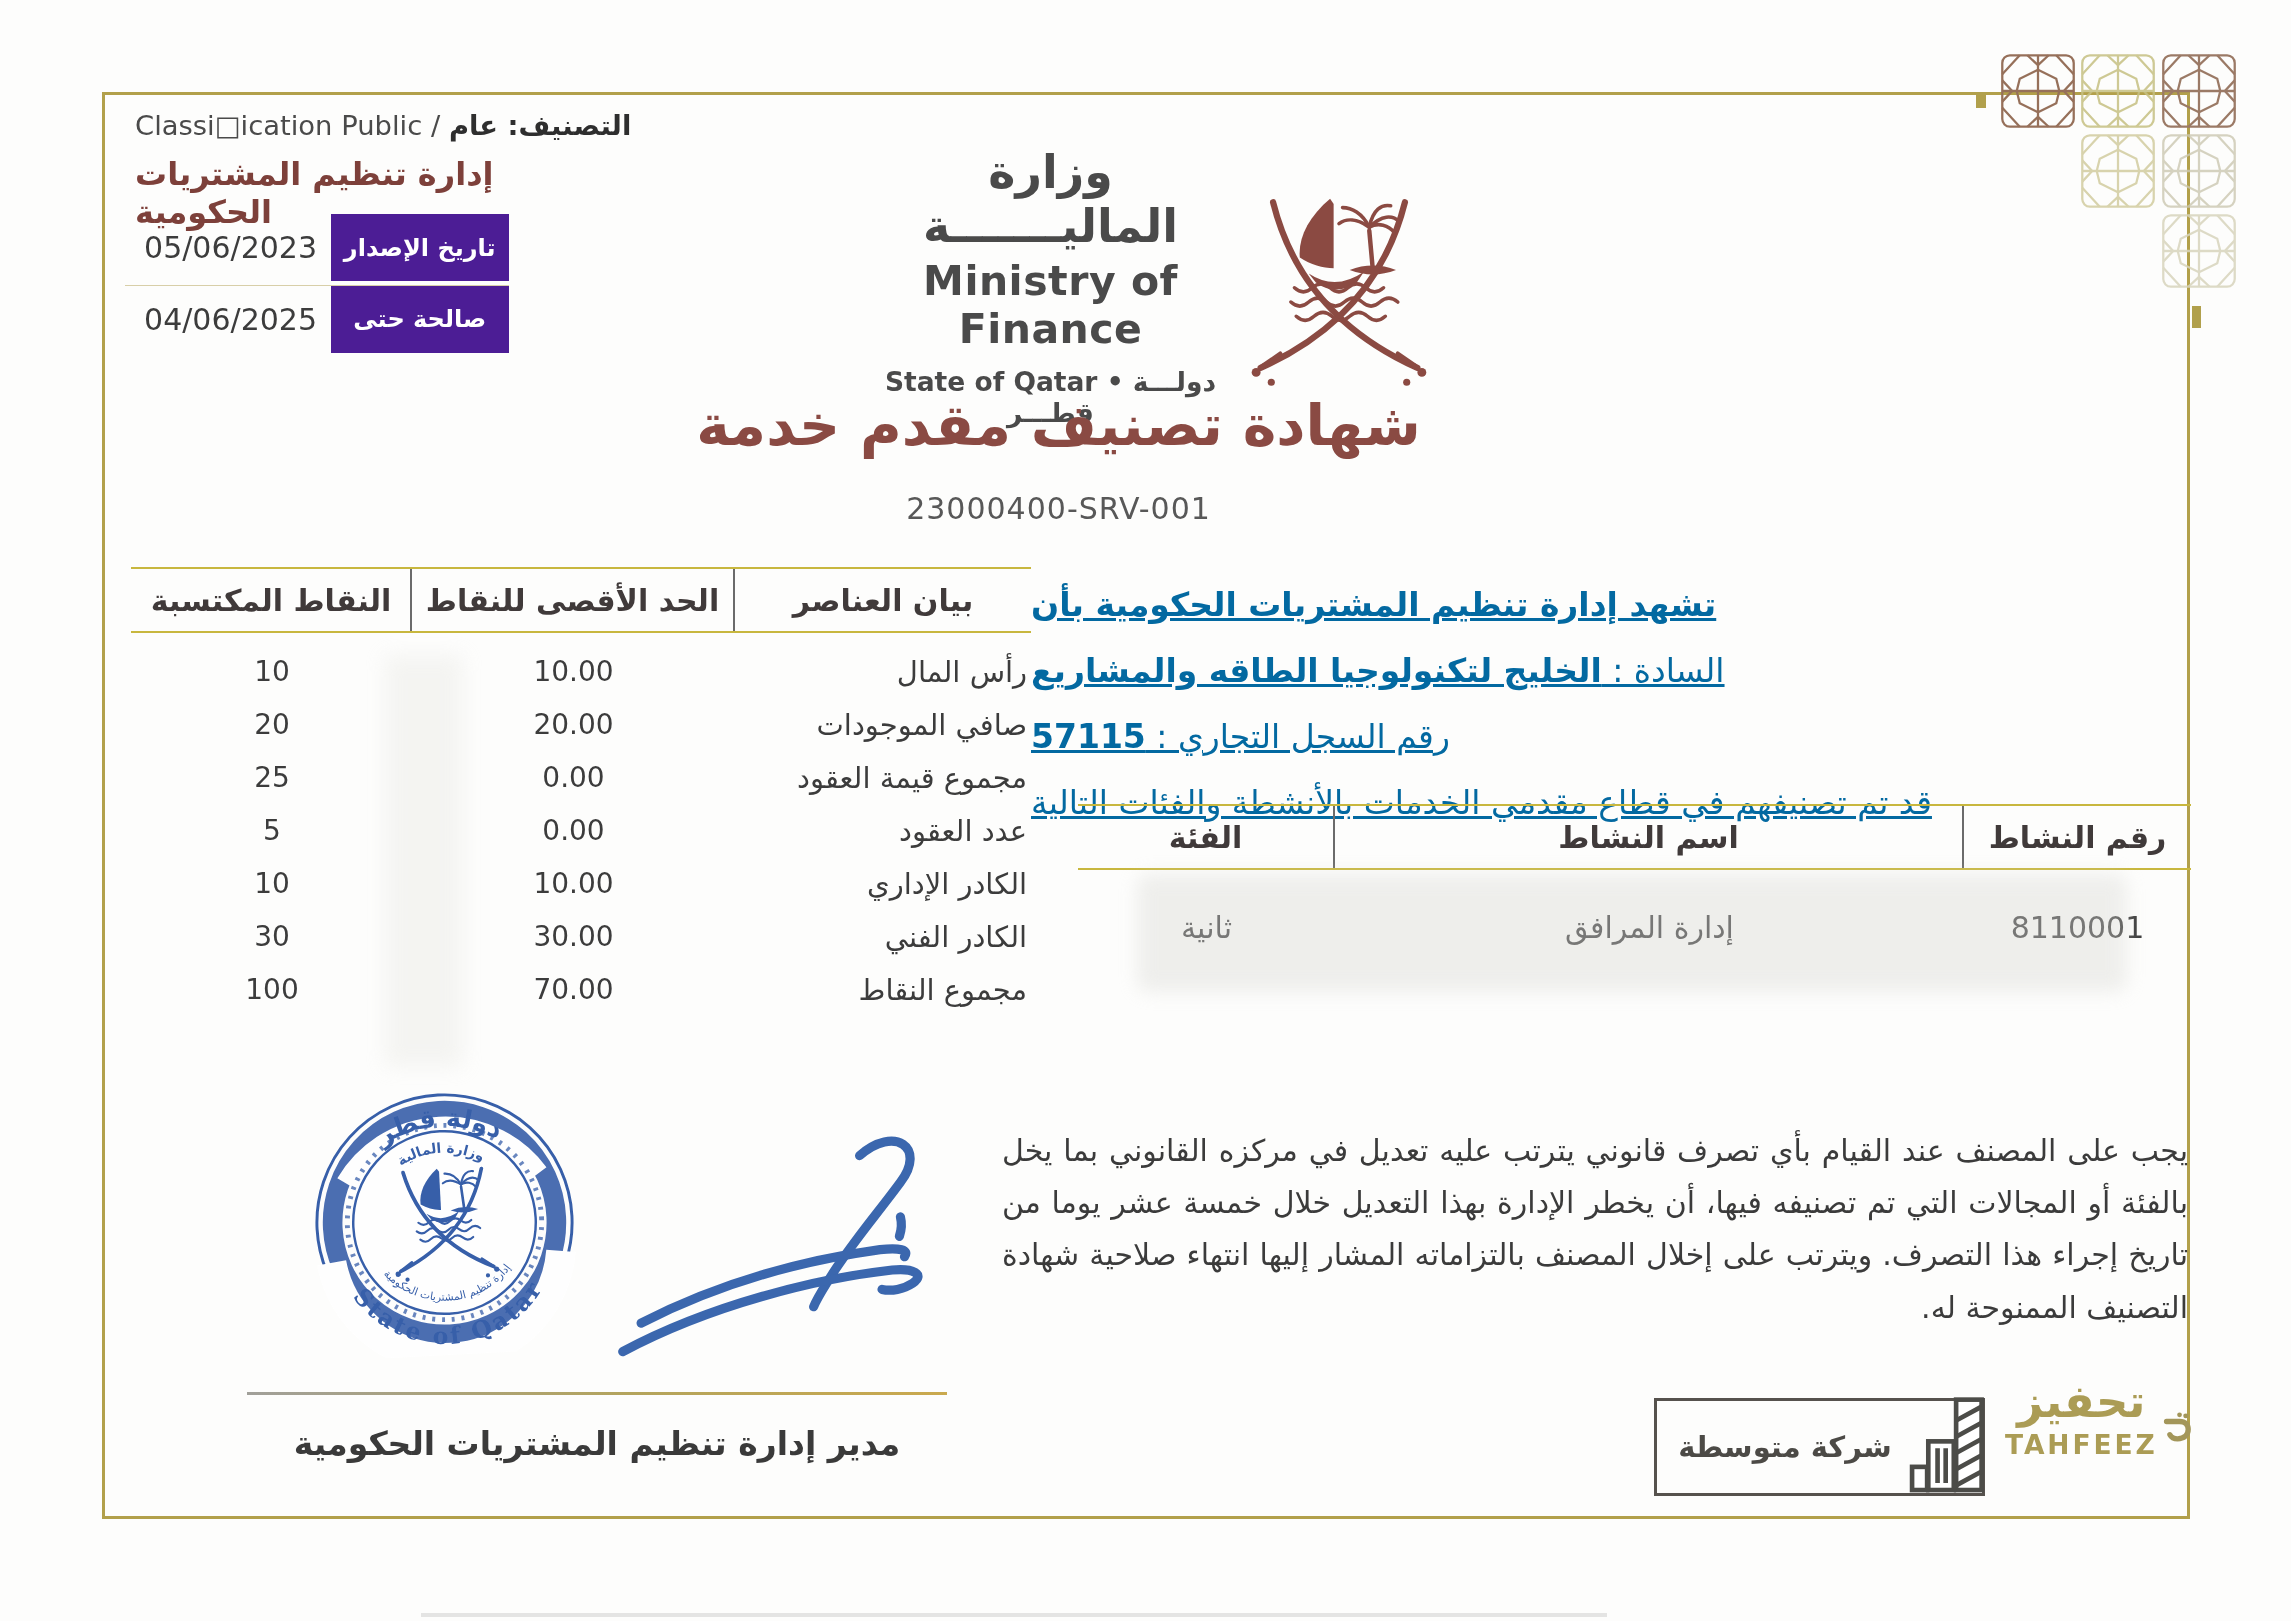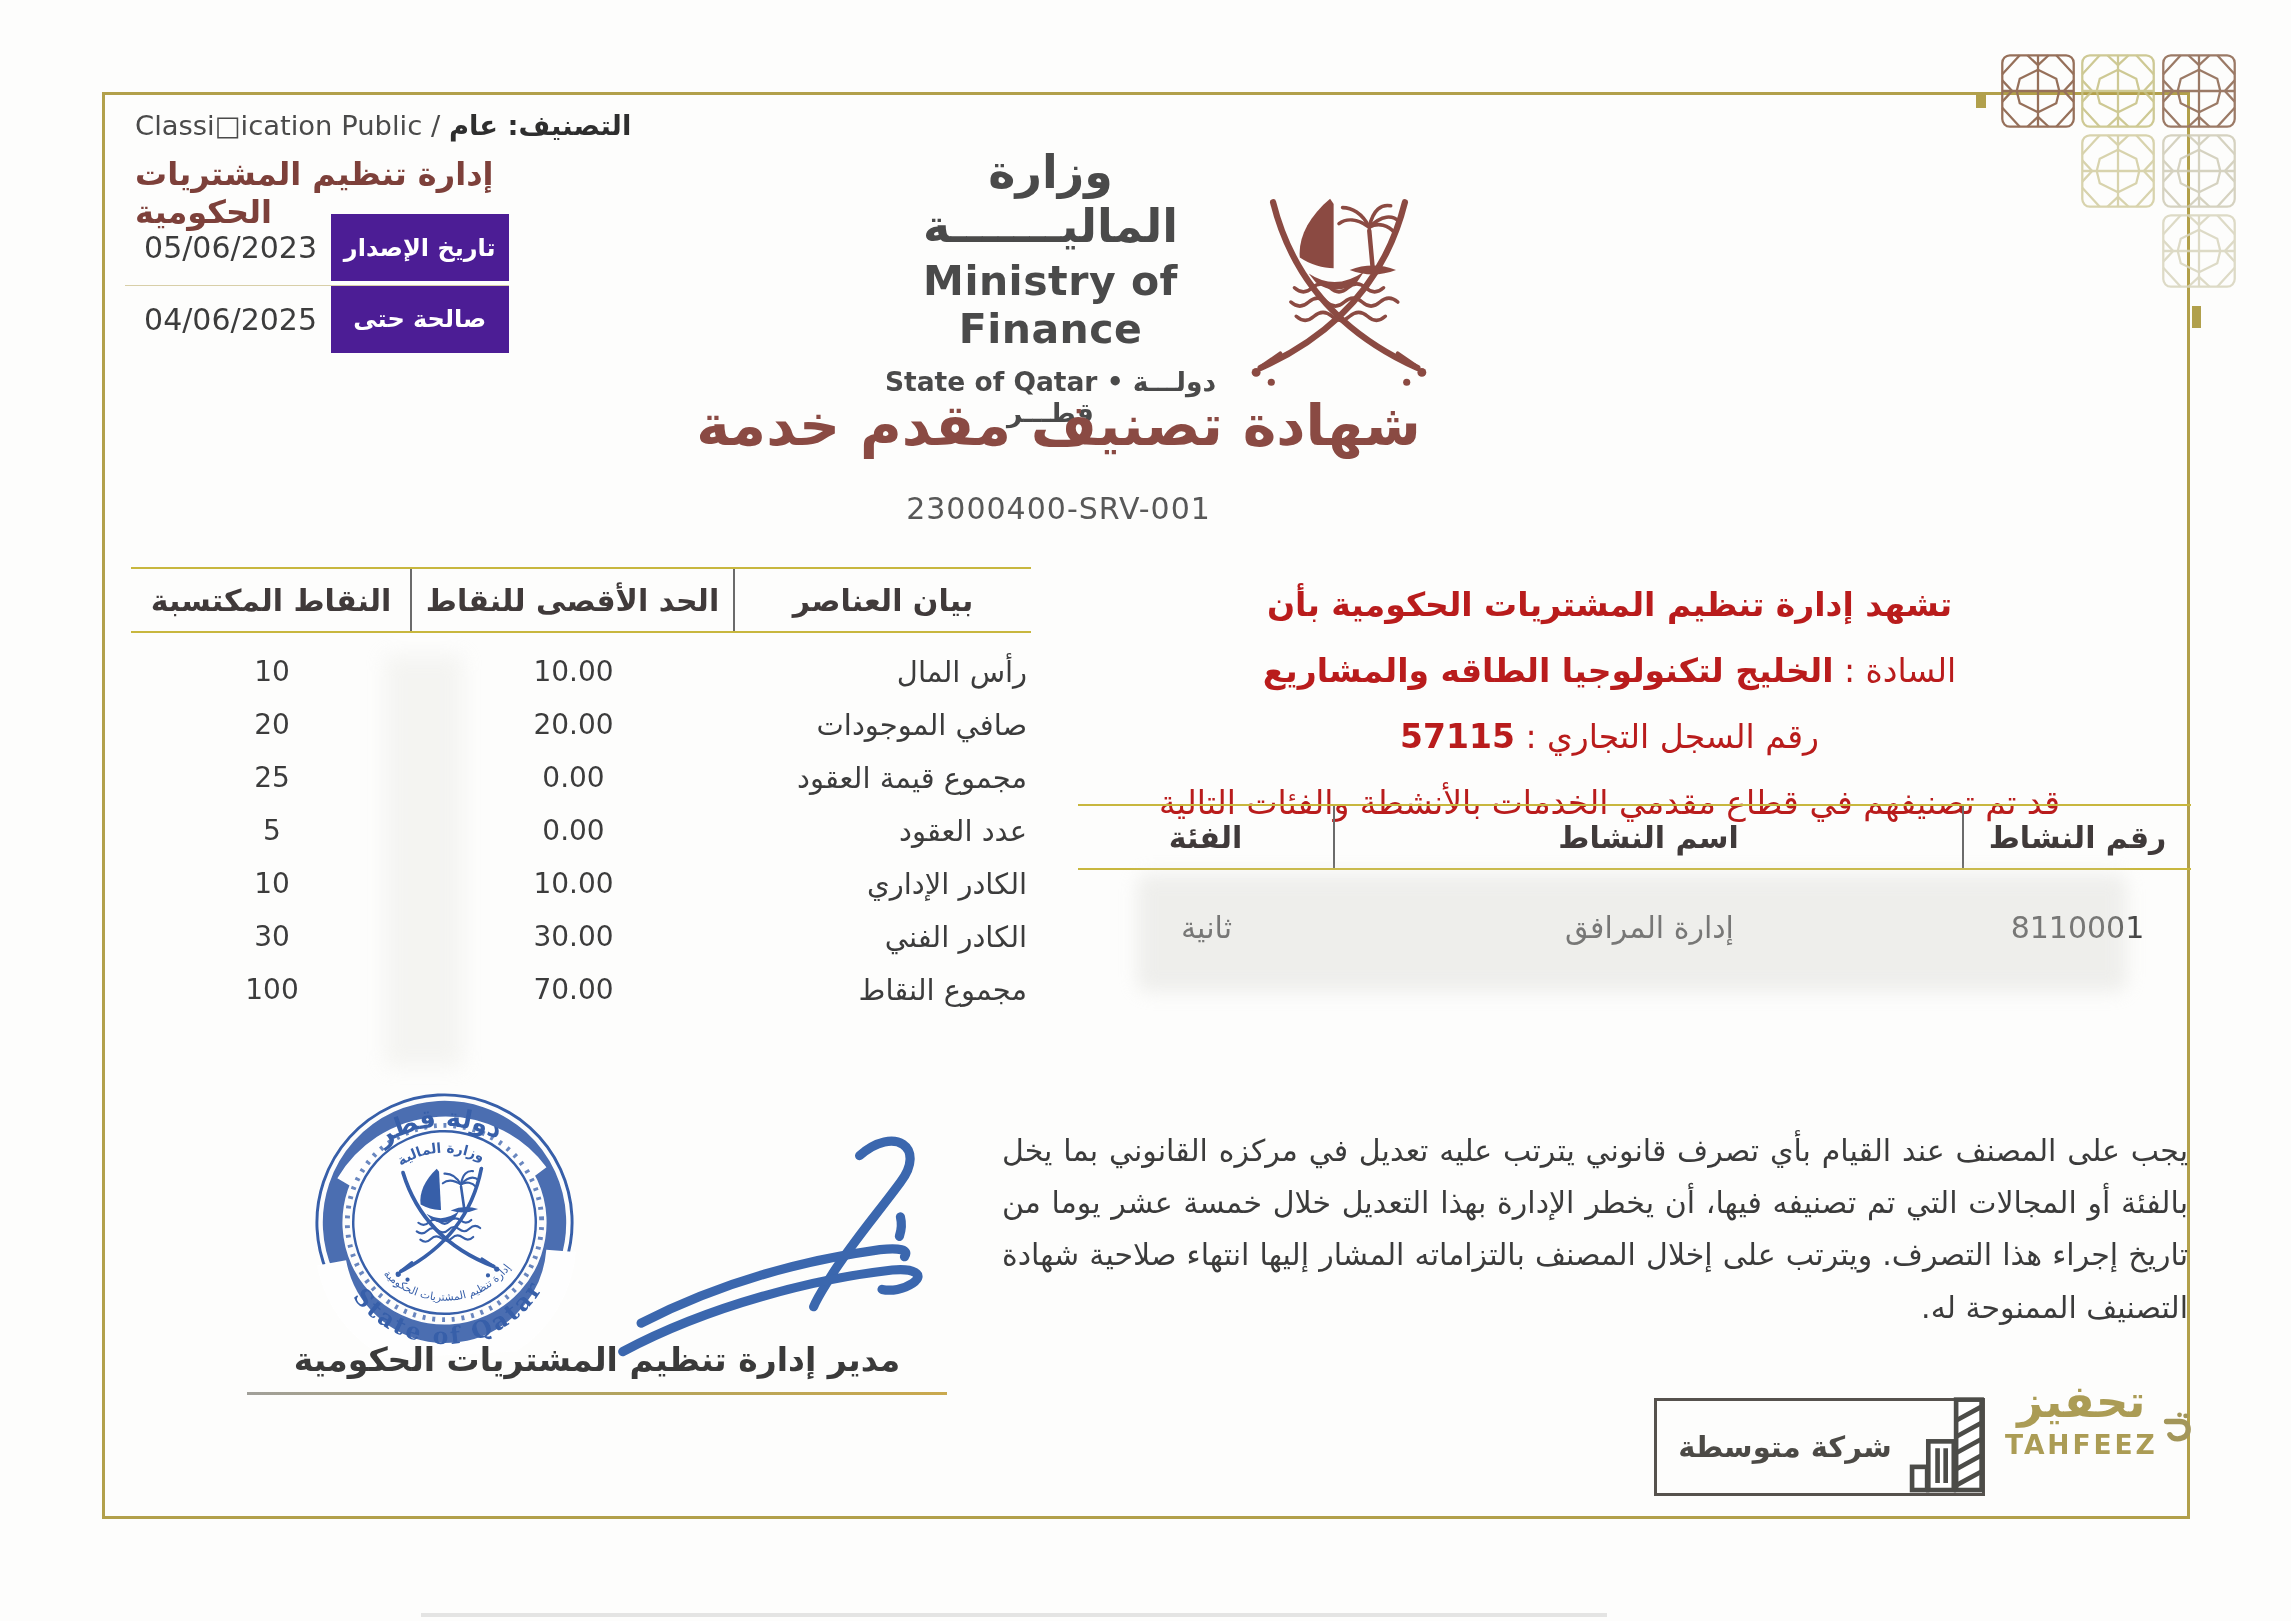--- a/index.html
+++ b/index.html
@@ -25,21 +25,21 @@
   .m-text{width:353px;text-align:center;color:#4a4a4a;}
   .m-ar{font-size:46px;font-weight:bold;direction:rtl;}
   .m-en{font-size:41px;font-weight:bold;margin-top:3.9px;letter-spacing:0.5px;}
   .m-sub{font-size:26.5px;font-weight:bold;margin-top:13px;direction:ltr;}
   .m-emblem{width:196px;height:214px;color:#8b4a42;margin-left:13.7px;}
   
   .title-wrap{position:absolute;left:588px;top:392px;width:941px;text-align:center;}
   .cert-title{font-size:57px;font-weight:bold;color:#8a4a43;direction:rtl;}
   .cert-no{margin-top:33px;font-size:30px;color:#585858;letter-spacing:1px;}
   
-  .attest{position:absolute;right:104px;top:572px;width:1157px;direction:rtl;text-align:center;color:#b91c1c;}
+  .attest{position:absolute;right:104px;top:572px;width:1157px;direction:rtl;text-align:left;color:#0369a1;text-decoration:underline;}
   .attest .ln{font-size:33px;line-height:66px;white-space:nowrap;}
   .attest .b{font-weight:bold;}
   
   .gtable-head{display:grid;align-items:center;border-top:2.9px solid #c8b73e;border-bottom:2.9px solid #c8b73e;}
   .gtable-head .hc{font-size:30px;font-weight:bold;color:#403a3a;text-align:center;padding:13.7px 5.9px;}
   .gtable-head .hc + .hc{border-left:none;border-right:2px solid #6b6b6b;}
   
   .acttable{position:absolute;left:1078px;top:804px;width:1113px;direction:rtl;}
   .acttable .gtable-head{grid-template-columns:227px 629px 257px;}
   .act-row{display:grid;grid-template-columns:227px 629px 257px;margin-top:21.6px;position:relative;}
@@ -55,21 +55,21 @@
   .p-row .num{font-size:28px;color:#3c3c3c;text-align:center;}
   
   .terms{position:absolute;right:104px;top:1125px;width:1186px;direction:rtl;text-align:right;color:#3b3b3b;}
   .terms h3{margin:0 0 15.7px 0;font-size:31px;font-weight:bold;}
   .terms p{margin:0;font-size:30px;line-height:1.74;text-align:justify;}
   
   .stamp{position:absolute;left:312px;top:1090px;width:265px;height:265px;color:#2d57a5;opacity:.95;transform:rotate(-3deg);}
   .sig{position:absolute;left:586px;top:1123px;width:392px;height:245px;}
   .sig-line{position:absolute;left:247px;top:1392px;width:700px;height:2.9px;
     background:linear-gradient(90deg,#a1a09a 0%,#b4a45c 55%,#caa94e 100%);}
-  .director{position:absolute;left:247px;top:1340px;width:700px;text-align:center;
+  .director{position:absolute;left:247px;top:1424px;width:700px;text-align:center;
     font-size:33px;font-weight:bold;color:#3a3a3a;direction:rtl;}
   
   .midco{position:absolute;left:1654px;top:1398px;width:325px;height:92px;border:3.9px solid #56524d;
     display:flex;align-items:center;justify-content:center;}
   .midco .lbl{font-size:29px;font-weight:600;color:#4c4a46;direction:rtl;margin-right:69px;}
   .midco .bld{position:absolute;right:-7.8px;top:-5.9px;width:84px;height:102px;color:#4c4c48;}
   .tahfeez{position:absolute;left:2005px;top:1368px;width:186px;display:flex;align-items:flex-start;}
   .tf-txt{text-align:center;margin-top:9.8px;}
   .tf-ar{font-size:45px;font-weight:bold;color:#ab9c55;direction:rtl;line-height:1.05;}
   .tf-en{font-size:26.5px;font-weight:bold;color:#ab9c55;letter-spacing:2.9px;margin-top:3.9px;}

